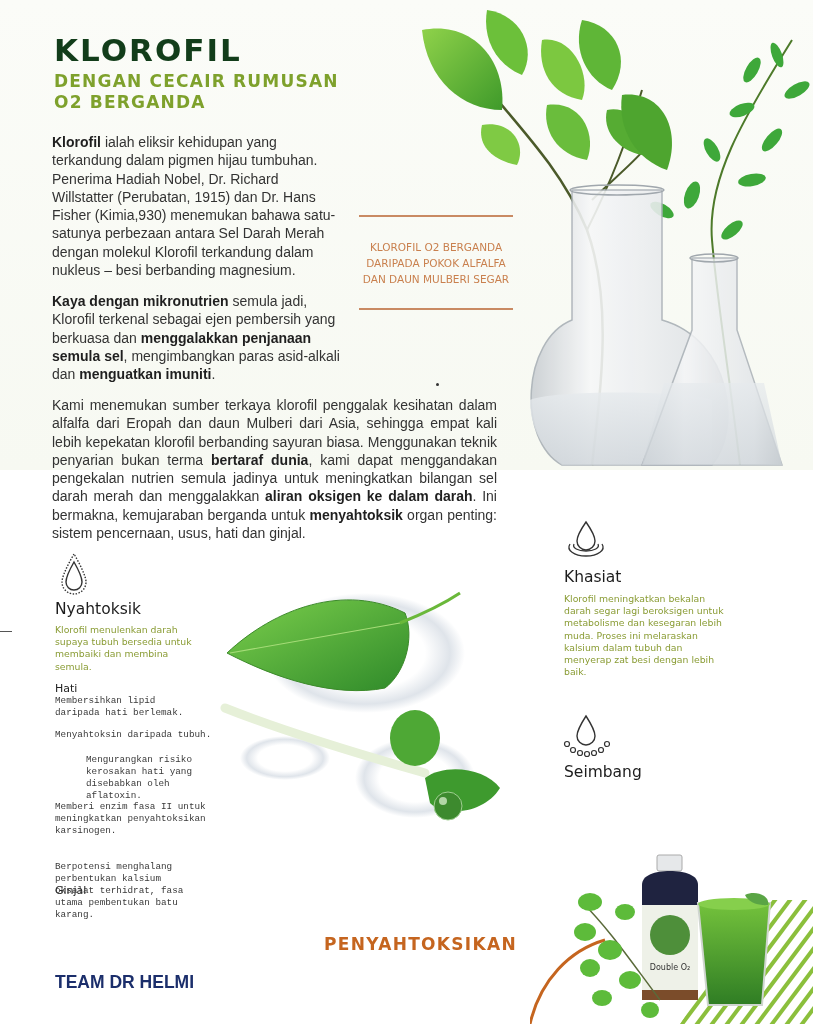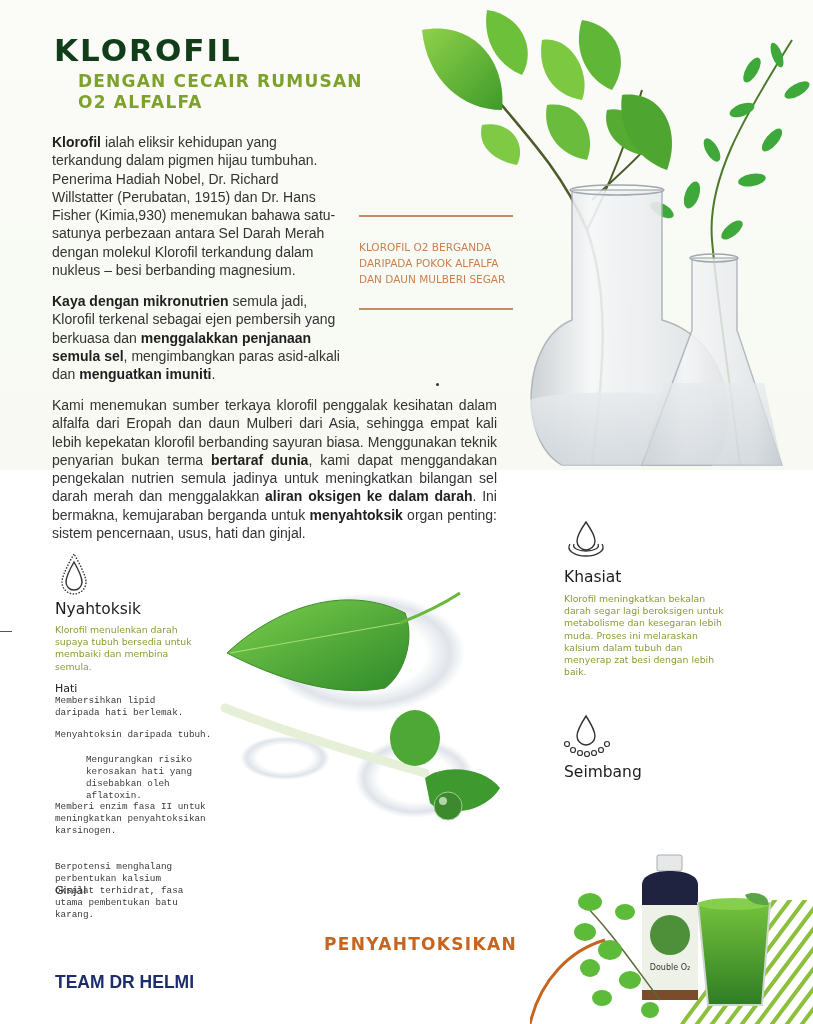--- a/index.html
+++ b/index.html
@@ -3,29 +3,29 @@
   <meta charset="utf-8">
   <style>
     * { box-sizing: border-box; margin: 0; padding: 0; }
     html, body { width: 813px; height: 1024px; background: #ffffff; overflow: hidden; }
     body { position: relative; font-family: "Liberation Sans", sans-serif; color: #2b2b2b; }
 
     .page { position: absolute; left: 0; top: 0; width: 745px; height: 1024px; background: #ffffff; }
     .top-wash { position: absolute; left: 0; top: 0; width: 813px; height: 470px; background: linear-gradient(180deg,#fbfcf8 0%,#f7f9f2 100%); }
 
     .title { position: absolute; left: 54px; top: 32px; font-family: "DejaVu Sans", sans-serif; font-weight: bold; font-size: 31px; letter-spacing: 2px; color: #123d1a; }
-    .subtitle { position: absolute; left: 54px; top: 71px; width: 340px; font-family: "DejaVu Sans", sans-serif; font-weight: bold; font-size: 17px; line-height: 21px; letter-spacing: 1.2px; color: #7ea12c; margin-left: 24px; }
+    .subtitle { position: absolute; left: 54px; top: 71px; width: 340px; font-family: "DejaVu Sans", sans-serif; font-weight: bold; font-size: 17px; line-height: 21px; letter-spacing: 1.2px; color: #7ea12c; }
 
     .body-text { position: absolute; left: 52px; font-size: 14px; line-height: 18.3px; color: #333; }
     .p1 { top: 133px; width: 290px; }
     .p2 { top: 292px; width: 290px; }
     .p3 { top: 396px; width: 445px; text-align: justify; }
     .body-text b { color: #1f1f1f; }
 
-    .callout { position: absolute; left: 359px; top: 215px; width: 154px; height: 95px; border-top: 2px solid #c98a63; border-bottom: 2px solid #c98a63; display: flex; align-items: center; justify-content: center; }
+    .callout { position: absolute; left: 359px; top: 215px; width: 154px; height: 95px; border-top: 2px solid #c98a63; border-bottom: 2px solid #c98a63; display: flex; align-items: center; justify-content: center; text-align: center; }
     .callout span { font-family: "DejaVu Sans", sans-serif; font-size: 10.5px; line-height: 16px; color: #c9804e; text-transform: uppercase; }
 
     .dot { position: absolute; left: 436px; top: 383px; width: 3px; height: 3px; background: #333; border-radius: 50%; }
     .left-rule { position: absolute; left: 0; top: 631px; width: 12px; height: 1px; background: #555; }
 
     .hero-art { position: absolute; left: 412px; top: 0; width: 401px; height: 468px; }
     .leaf-art { position: absolute; left: 215px; top: 578px; width: 300px; height: 265px; }
     .product-art { position: absolute; left: 530px; top: 840px; width: 283px; height: 184px; }
 
     .icon { position: absolute; }
@@ -39,21 +39,21 @@
   </style>
 </head>
 <body>
 
 <div class="page">
   <div class="top-wash"></div>
 
   <div class="title">KLOROFIL</div>
   <div class="subtitle">
     <div>DENGAN CECAIR RUMUSAN</div>
-    <div>O2 ALFALFA</div>
+    <div>O2 BERGANDA</div>
   </div>
 
   <p class="body-text p1"><b>Klorofil</b><span> ialah eliksir kehidupan yang terkandung dalam pigmen hijau tumbuhan. Penerima Hadiah Nobel, Dr. Richard Willstatter (Perubatan, 1915) dan Dr. Hans Fisher (Kimia,930) menemukan bahawa satu-satunya perbezaan antara Sel Darah Merah dengan molekul Klorofil terkandung dalam nukleus – besi berbanding magnesium.</span></p>
 
   <p class="body-text p2"><b>Kaya dengan mikronutrien</b><span> semula jadi, Klorofil terkenal sebagai ejen pembersih yang berkuasa dan </span><b>menggalakkan penjanaan semula sel</b><span>, mengimbangkan paras asid-alkali dan </span><b>menguatkan imuniti</b><span>.</span></p>
 
   <p class="body-text p3"><span>Kami menemukan sumber terkaya klorofil penggalak kesihatan dalam alfalfa dari Eropah dan daun Mulberi dari Asia, sehingga empat kali lebih kepekatan klorofil berbanding sayuran biasa. Menggunakan teknik penyarian bukan terma </span><b>bertaraf dunia</b><span>, kami dapat menggandakan pengekalan nutrien semula jadinya untuk meningkatkan bilangan sel darah merah dan menggalakkan </span><b>aliran oksigen ke dalam darah</b><span>. Ini bermakna, kemujaraban berganda untuk </span><b>menyahtoksik</b><span> organ penting: sistem pencernaan, usus, hati dan ginjal.</span></p>
 
   <div class="callout">
     <span>KLOROFIL O2 BERGANDA DARIPADA POKOK ALFALFA DAN DAUN MULBERI SEGAR</span>

